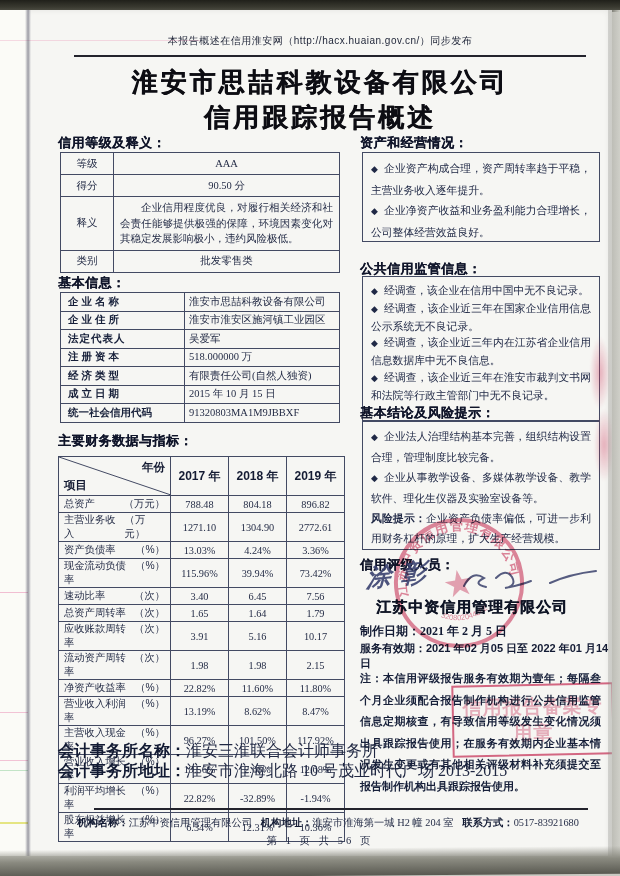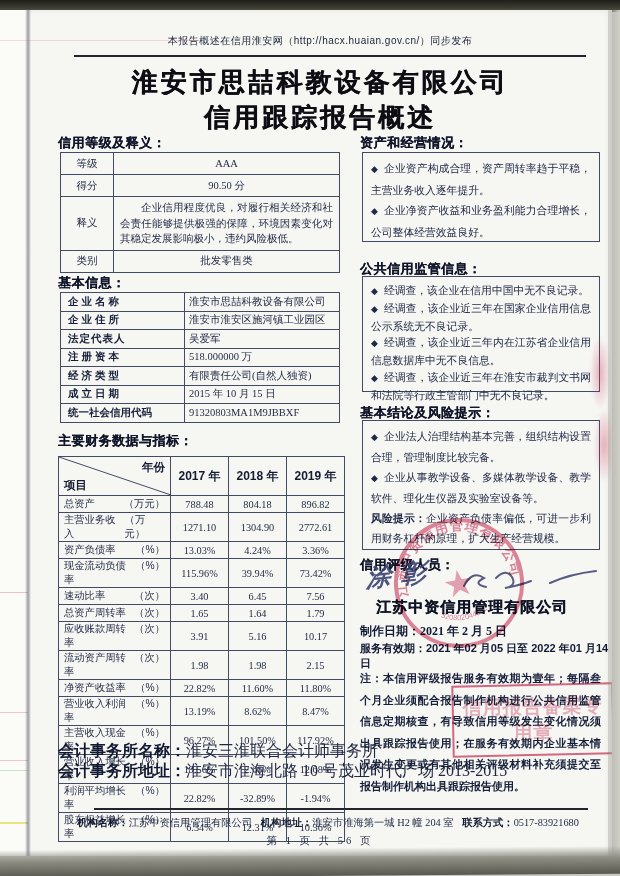--- a/index.html
+++ b/index.html
@@ -333,21 +333,21 @@
     <div class="accline" style="top:731px;"><b>会计事务所名称：</b><span class="vserif">淮安三淮联合会计师事务所</span></div>
     <div class="accline" style="top:751px;"><b>会计事务所地址：</b><span class="vserif">淮安市淮海北路 10 号茂业时代广场 2013-2015</span></div>
 
     <div class="h" style="left:332px;top:124px;">资产和经营情况：</div>
     <div class="box lh21" style="top:142px;height:90px;">
       <div class="bullet"><span class="dot">◆</span><span>企业资产构成合理，资产周转率趋于平稳，主营业务收入逐年提升。</span></div>
       <div class="bullet"><span class="dot">◆</span><span>企业净资产收益和业务盈利能力合理增长，公司整体经营效益良好。</span></div>
     </div>
 
     <div class="h" style="left:332px;top:250px;">公共信用监管信息：</div>
-    <div class="box lh17" style="top:266px;height:116px;">
+    <div class="box lh17" style="top:266px;height:146px;">
       <div class="bullet"><span class="dot">◆</span><span>经调查，该企业在信用中国中无不良记录。</span></div>
       <div class="bullet"><span class="dot">◆</span><span>经调查，该企业近三年在国家企业信用信息公示系统无不良记录。</span></div>
       <div class="bullet"><span class="dot">◆</span><span>经调查，该企业近三年内在江苏省企业信用信息数据库中无不良信息。</span></div>
       <div class="bullet"><span class="dot">◆</span><span>经调查，该企业近三年在淮安市裁判文书网和法院等行政主管部门中无不良记录。</span></div>
     </div>
 
     <div class="h" style="left:332px;top:394px;">基本结论及风险提示：</div>
     <div class="box lh20" style="top:410px;height:130px;">
       <div class="bullet"><span class="dot">◆</span><span>企业法人治理结构基本完善，组织结构设置合理，管理制度比较完备。</span></div>
       <div class="bullet"><span class="dot">◆</span><span>企业从事教学设备、多媒体教学设备、教学软件、理化生仪器及实验室设备等。</span></div>

